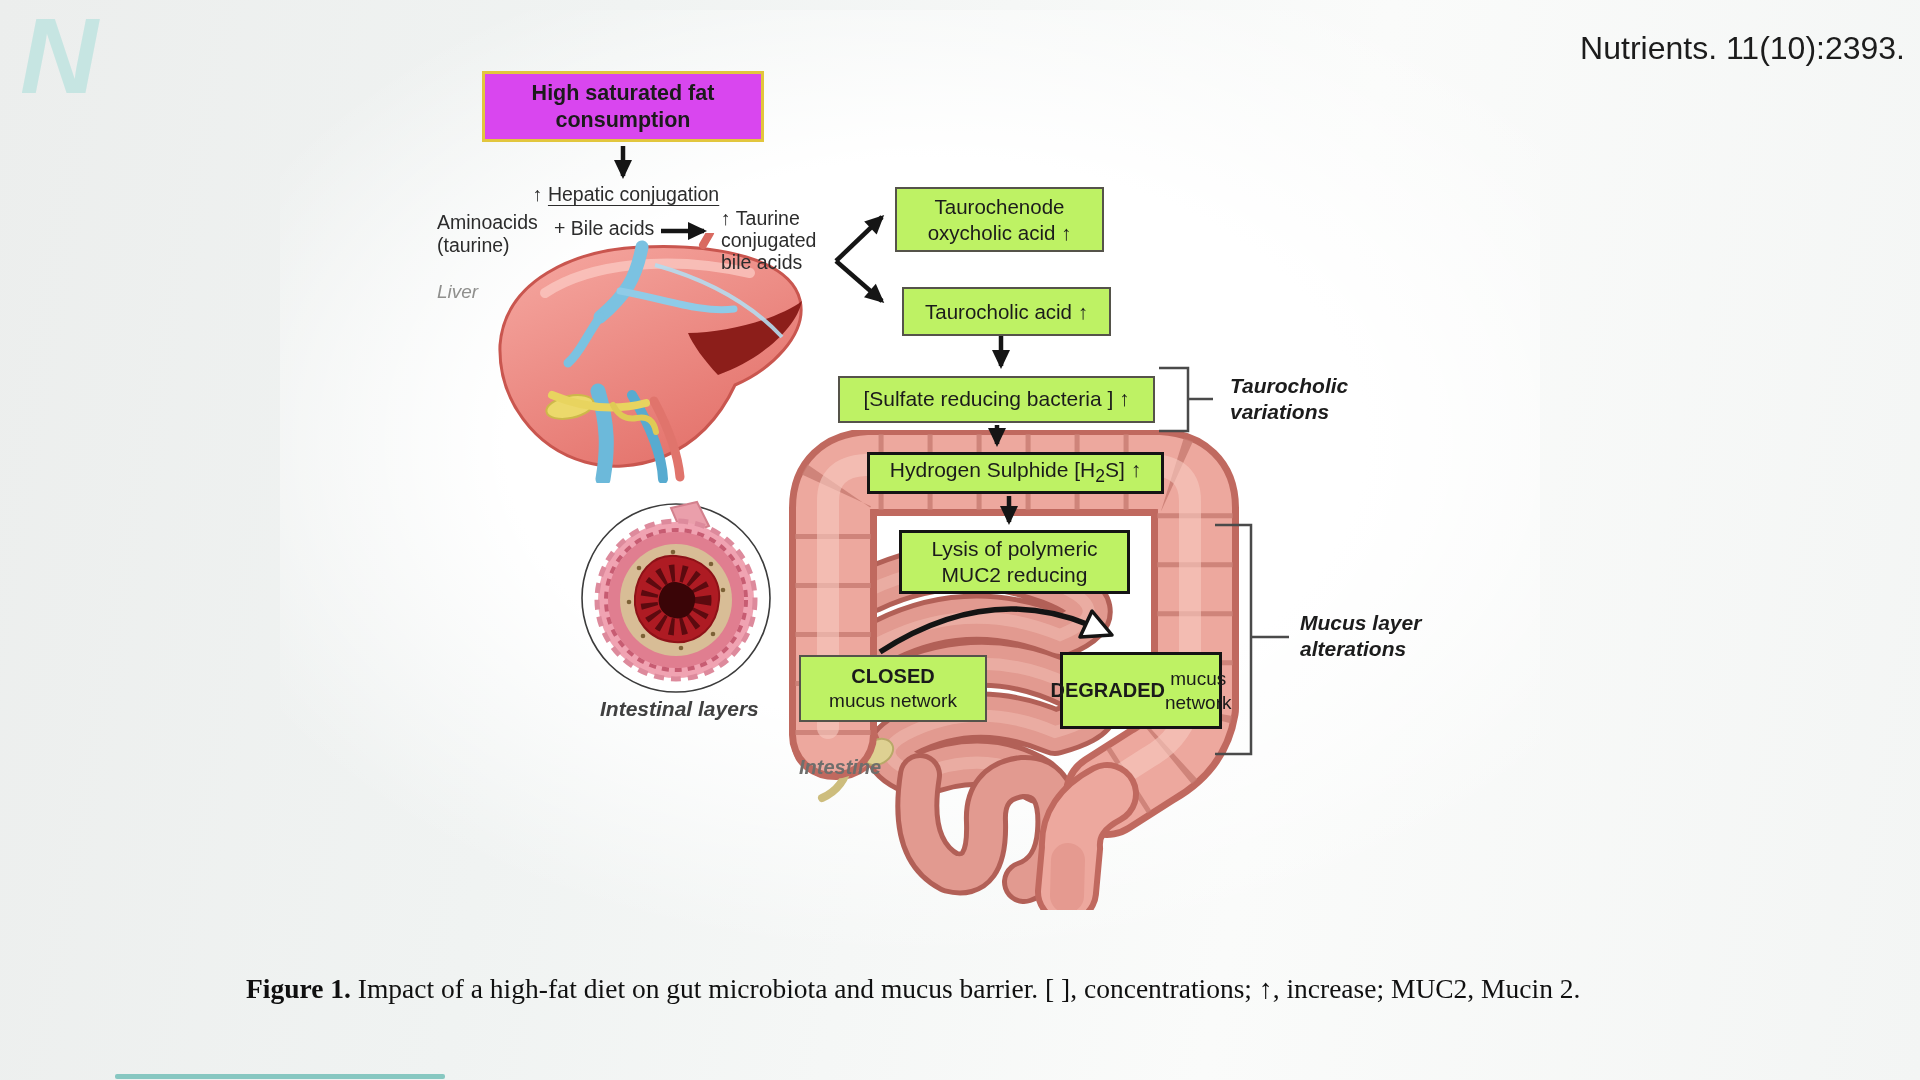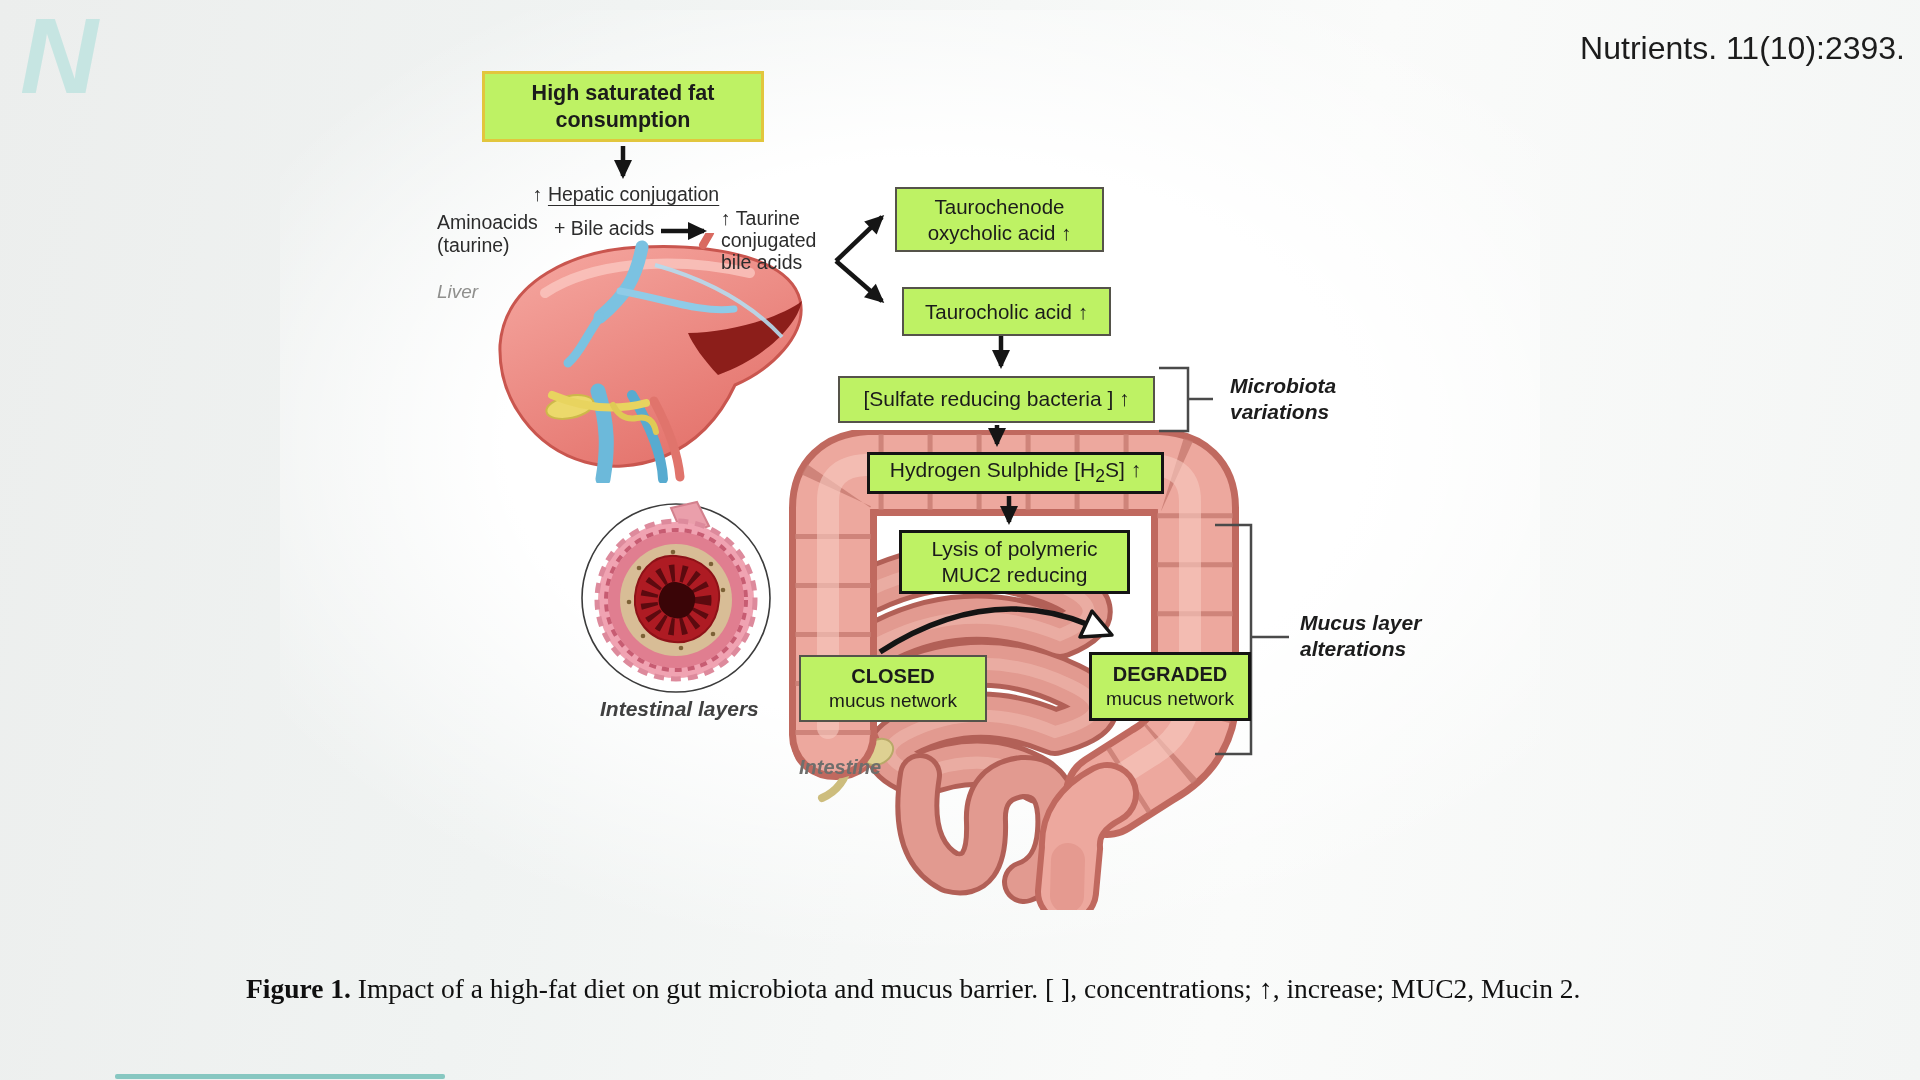--- a/index.html
+++ b/index.html
@@ -9,21 +9,21 @@
   .abs{position:absolute;}
   .figure-halo{left:280px;top:10px;width:1260px;height:940px;
        background:radial-gradient(ellipse 62% 55% at 52% 46%,#ffffff 55%,rgba(255,255,255,0) 100%);}
   .logo{left:20px;top:2px;font-size:108px;font-weight:bold;font-style:italic;
        color:#c6e5e2;line-height:1;letter-spacing:-4px;}
   .journal{top:30px;right:15px;font-size:32px;color:#1c1c1c;}
   .box{background:#bef264;border:2px solid #55534a;color:#1b1b1b;
        display:flex;align-items:center;justify-content:center;text-align:center;
        font-size:20.5px;line-height:1.25;white-space:pre-line;box-sizing:border-box;}
   .box.heavy{border:3px solid #141414;}
-  .box.yellow{background:#bef264;border:3px solid #e2c63d;font-weight:bold;font-size:21.5px;}
+  .box.yellow{background:#d946ef;border:3px solid #e2c63d;font-weight:bold;font-size:21.5px;}
   .flowtext{color:#2c2c2c;font-size:19.5px;line-height:1.18;white-space:pre-line;}
   .hepatic{left:524px;top:183px;width:204px;text-align:center;font-size:19.5px;color:#2c2c2c;}
   .hepatic .u{text-decoration:underline;text-underline-offset:4px;}
   .bracket-label{font-weight:bold;font-style:italic;font-size:21px;color:#1c1c1c;
        line-height:1.22;white-space:pre-line;}
   .anat-label{font-style:italic;color:#8f8f8d;}
   .caption{left:246px;top:968px;width:1392px;font-family:"Liberation Serif","DejaVu Serif",serif;
        font-size:27.5px;color:#101010;line-height:1.5;text-align:justify;}
   .caption b{font-weight:bold;}
   .teal-strip{left:115px;top:1074px;width:330px;height:5px;background:#74c0b9;opacity:.85;border-radius:2px;}
@@ -162,36 +162,36 @@
 conjugated
 bile acids</div>
 
 <div class="abs box" style="left:895px;top:187px;width:209px;height:65px">Taurochenode
 oxycholic acid ↑</div>
 
 <div class="abs box" style="left:902px;top:287px;width:209px;height:49px">Taurocholic acid ↑</div>
 
 <div class="abs box" style="left:838px;top:376px;width:317px;height:47px;font-size:21px">[Sulfate reducing bacteria ] ↑</div>
 
-<div class="abs bracket-label" style="left:1230px;top:373px">Microbiota
+<div class="abs bracket-label" style="left:1230px;top:373px">Taurocholic
 variations</div>
 
 <div class="abs box heavy" style="left:867px;top:452px;width:297px;height:42px;font-size:21px">
   <span><span>Hydrogen Sulphide [H</span><sub>2</sub><span>S] ↑</span></span>
 </div>
 
 <div class="abs box heavy" style="left:899px;top:530px;width:231px;height:64px;font-size:21px">Lysis of polymeric
 MUC2 reducing</div>
 
 <div class="abs box two-line" style="left:799px;top:655px;width:188px;height:67px;flex-direction:column;border-width:2.5px">
   <span class="t1">CLOSED</span>
   <span class="t2">mucus network</span>
 </div>
 
-<div class="abs box heavy two-line" style="left:1089px;top:652px;width:162px;height:69px;flex-direction:column">
+<div class="abs box heavy two-line" style="left:1060px;top:652px;width:162px;height:77px;flex-direction:row">
   <span class="t1">DEGRADED</span>
   <span class="t2">mucus network</span>
 </div>
 
 <div class="abs bracket-label" style="left:1300px;top:610px">Mucus layer
 alterations</div>
 
 <div class="abs anat-label" style="left:437px;top:281px;font-size:19px">Liver</div>
 
 <div class="abs anat-label" style="left:600px;top:697px;font-size:21px;font-weight:bold;color:#404040">Intestinal layers</div>

